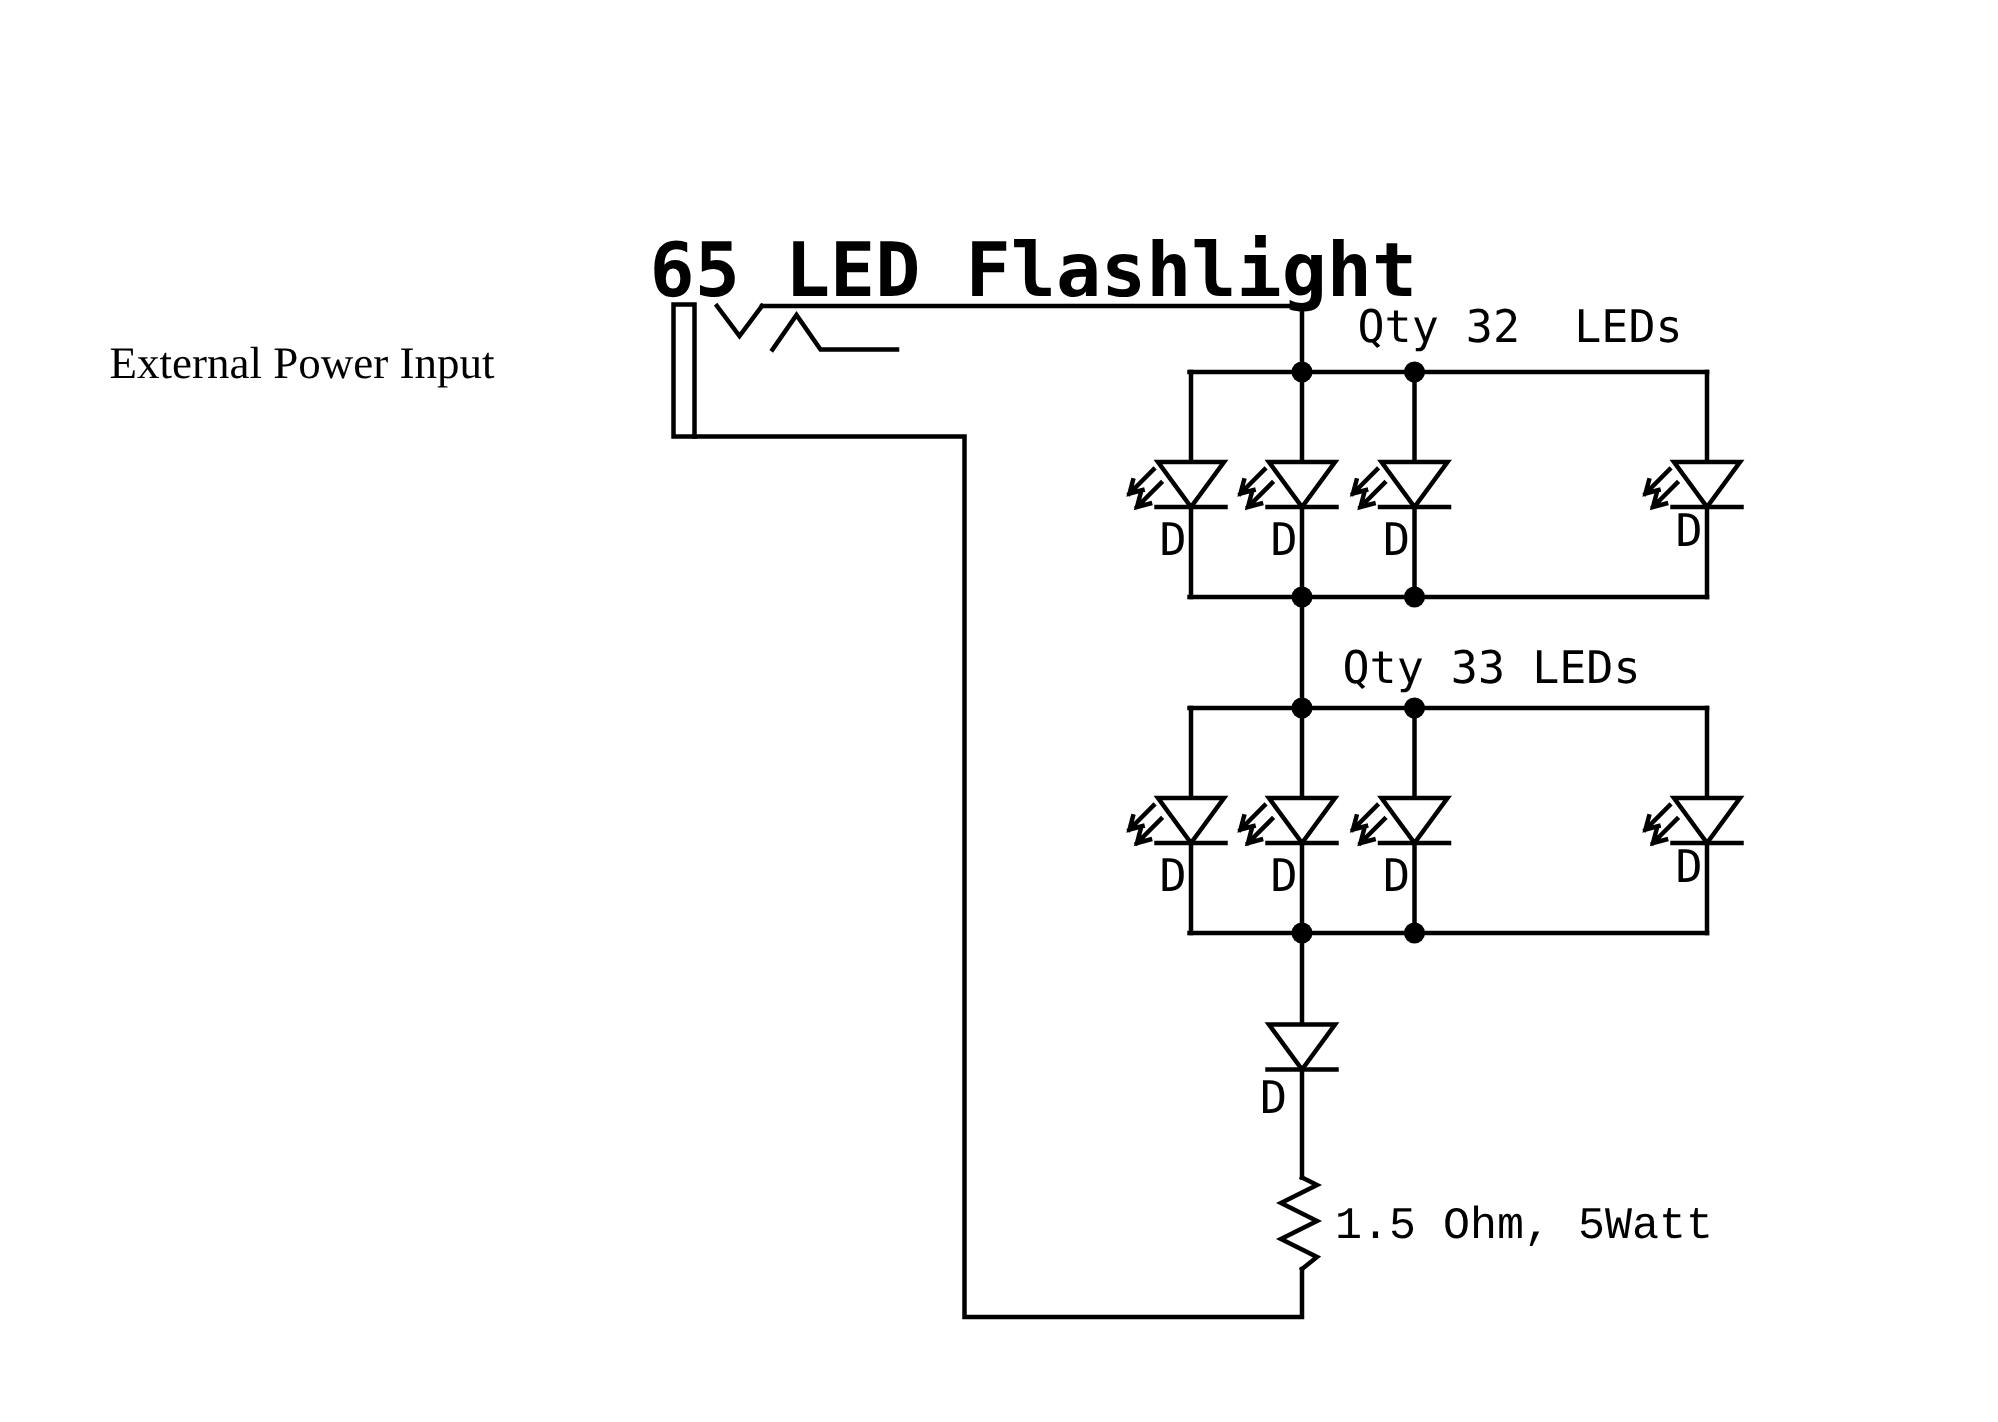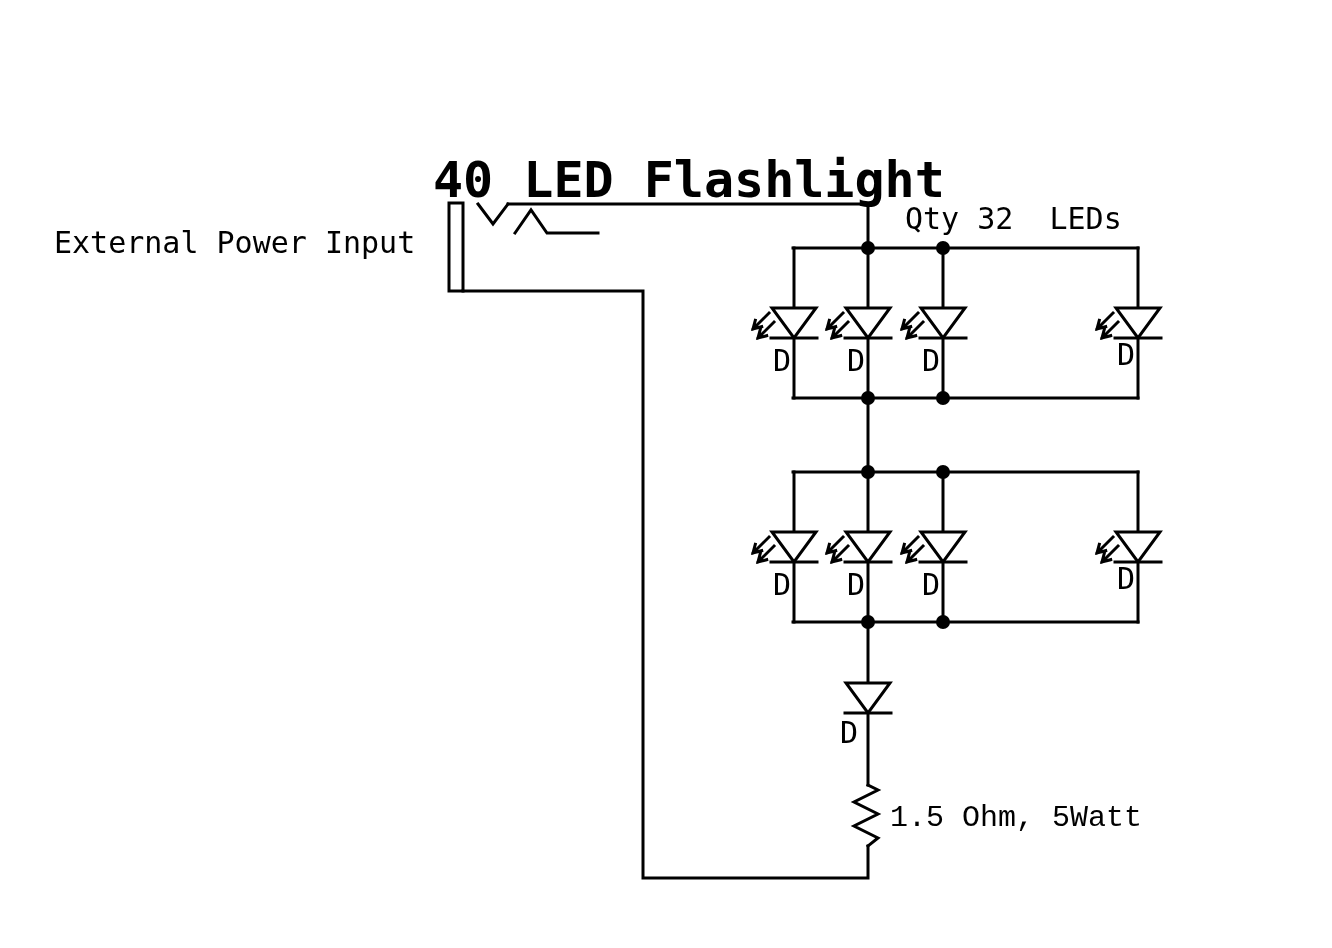--- a/index.html
+++ b/index.html
@@ -106,27 +106,28 @@
       <circle class="dot" cx="868" cy="622" r="7"></circle>
       <circle class="dot" cx="943" cy="622" r="7"></circle>
     </g>
 
     <use href="#diode-sym" x="868" y="683"></use>
 
     <polyline class="sym" points="868,785 878,790 854,802 878,814 854,826 878,838 868,846"></polyline>
   </svg>
 
   <div class="title">
-    <div>40 LED Flashlight</div>
+    <div>65 LED Flashlight</div>
   </div>
 
-  <div class="lbl" style="left:54px; top:228px;">External Power Input</div>
+  <div class="lbl" style="left:73px; top:228px;font-family:Liberation Serif, serif;">External Power Input</div>
 
   <div class="lbl" style="left:905px; top:204px;">Qty 32  LEDs</div>
 
+  <div class="lbl" style="left:895px; top:431px;">Qty 33 LEDs</div>
 
   <div class="lbl" style="left:890px; top:803px;font-family:Liberation Mono, monospace;">1.5 Ohm, 5Watt</div>
 
   <div class="lbl d-lbl" style="left:773px; top:346px;">D</div>
   <div class="lbl d-lbl" style="left:847px; top:346px;">D</div>
   <div class="lbl d-lbl" style="left:922px; top:346px;">D</div>
   <div class="lbl d-lbl" style="left:1117px; top:340px;">D</div>
 
   <div class="lbl d-lbl" style="left:773px; top:570px;">D</div>
   <div class="lbl d-lbl" style="left:847px; top:570px;">D</div>

